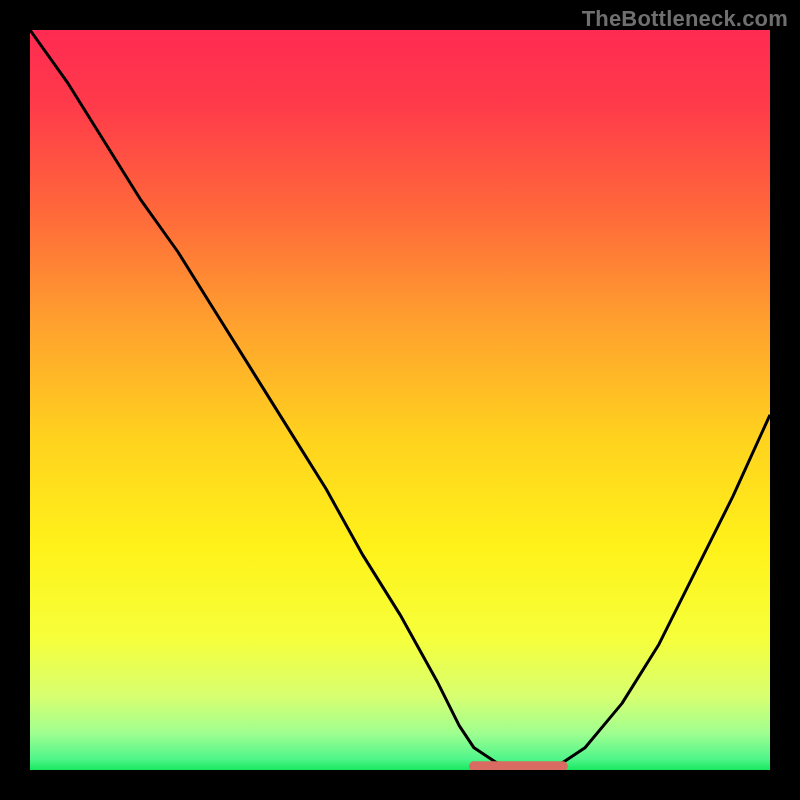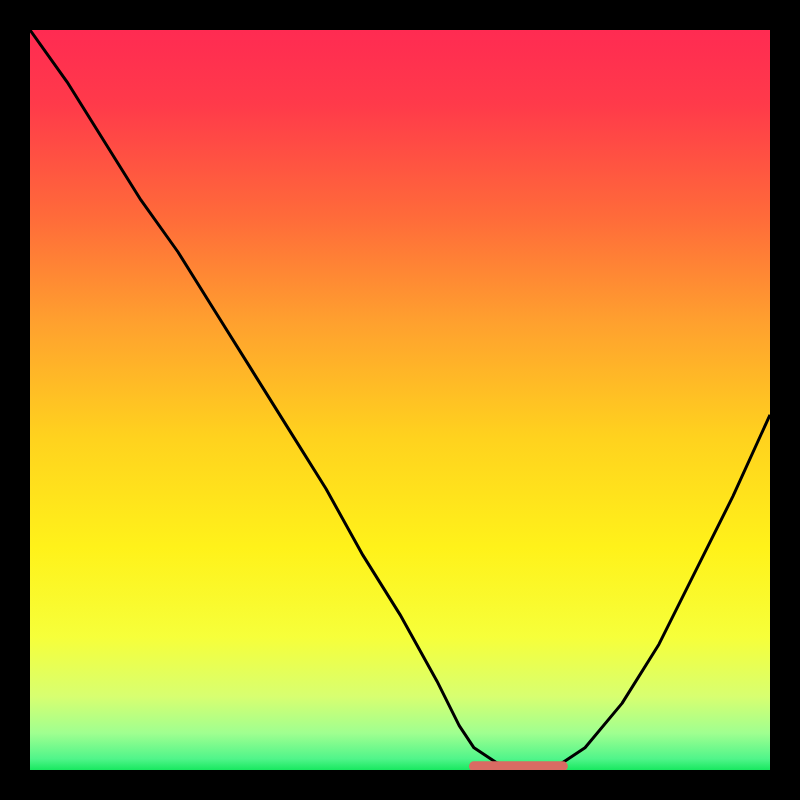--- a/index.html
+++ b/index.html
@@ -74,13 +74,14 @@
       </defs>
       <rect x="0" y="0" width="740" height="740" fill="url(#bg-grad)"></rect>
     </svg>
 
     <svg class="curve" viewBox="0 0 740 740" preserveAspectRatio="none">
       <path id="main-curve" fill="none" stroke="#000" stroke-width="3" stroke-linejoin="round" d="M0.0 0.0 L37.0 51.8 L74.0 111.0 L111.0 170.2 L148.0 222.0 L185.0 281.2 L222.0 340.4 L259.0 399.6 L296.0 458.8 L333.0 525.4 L370.0 584.6 L407.0 651.2 L429.2 695.6 L444.0 717.8 L466.2 732.6 L488.4 740.0 L518.0 740.0 L532.8 732.6 L555.0 717.8 L592.0 673.4 L629.0 614.2 L666.0 540.2 L703.0 466.2 L740.0 384.8"></path>
       <path id="flat-region" fill="none" stroke="#d96b63" stroke-width="10" stroke-linecap="round" d="M444.0 736.3 L532.8 736.3"></path>
     </svg>
   </div>
 
+  <div class="watermark">TheBottleneck.com</div>
 </div>
 
 </body></html>

